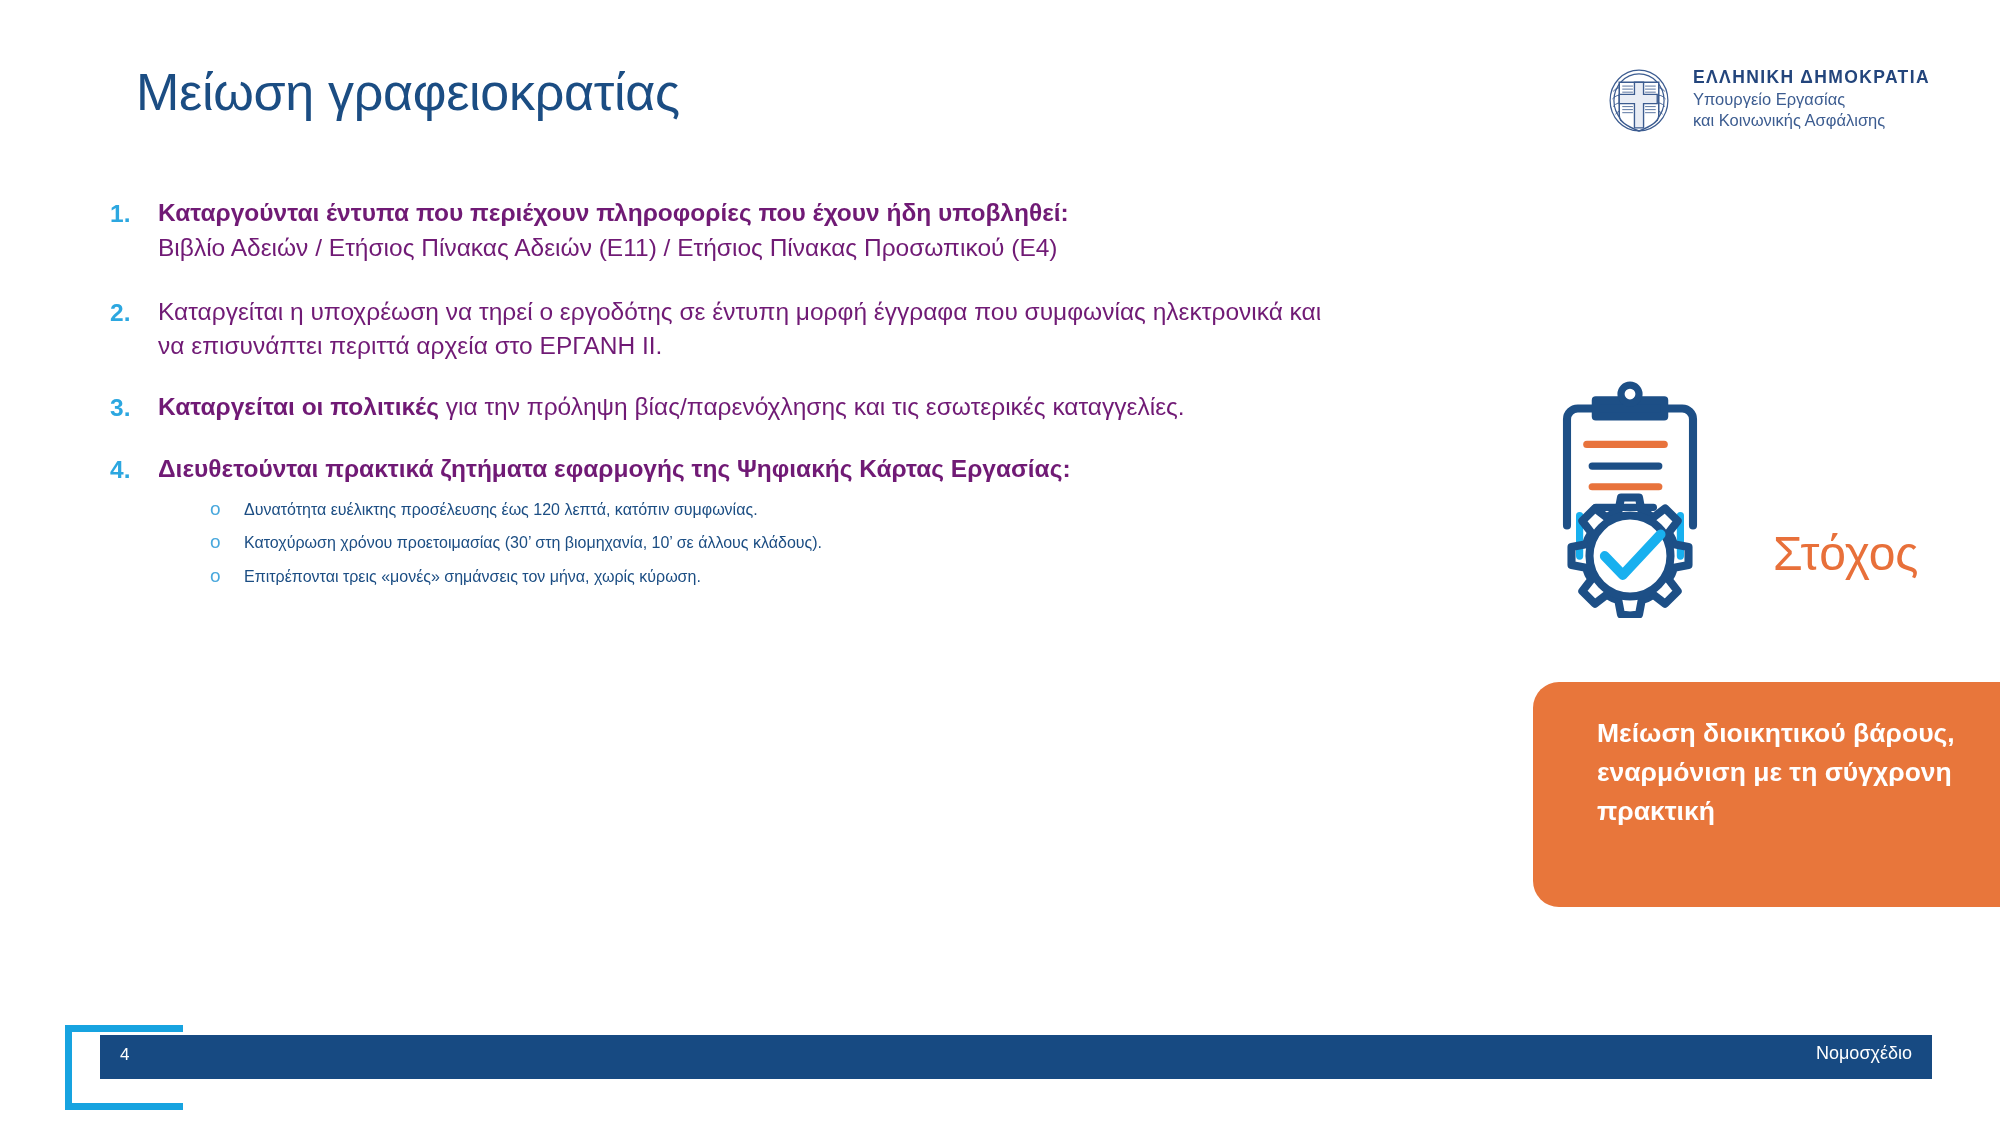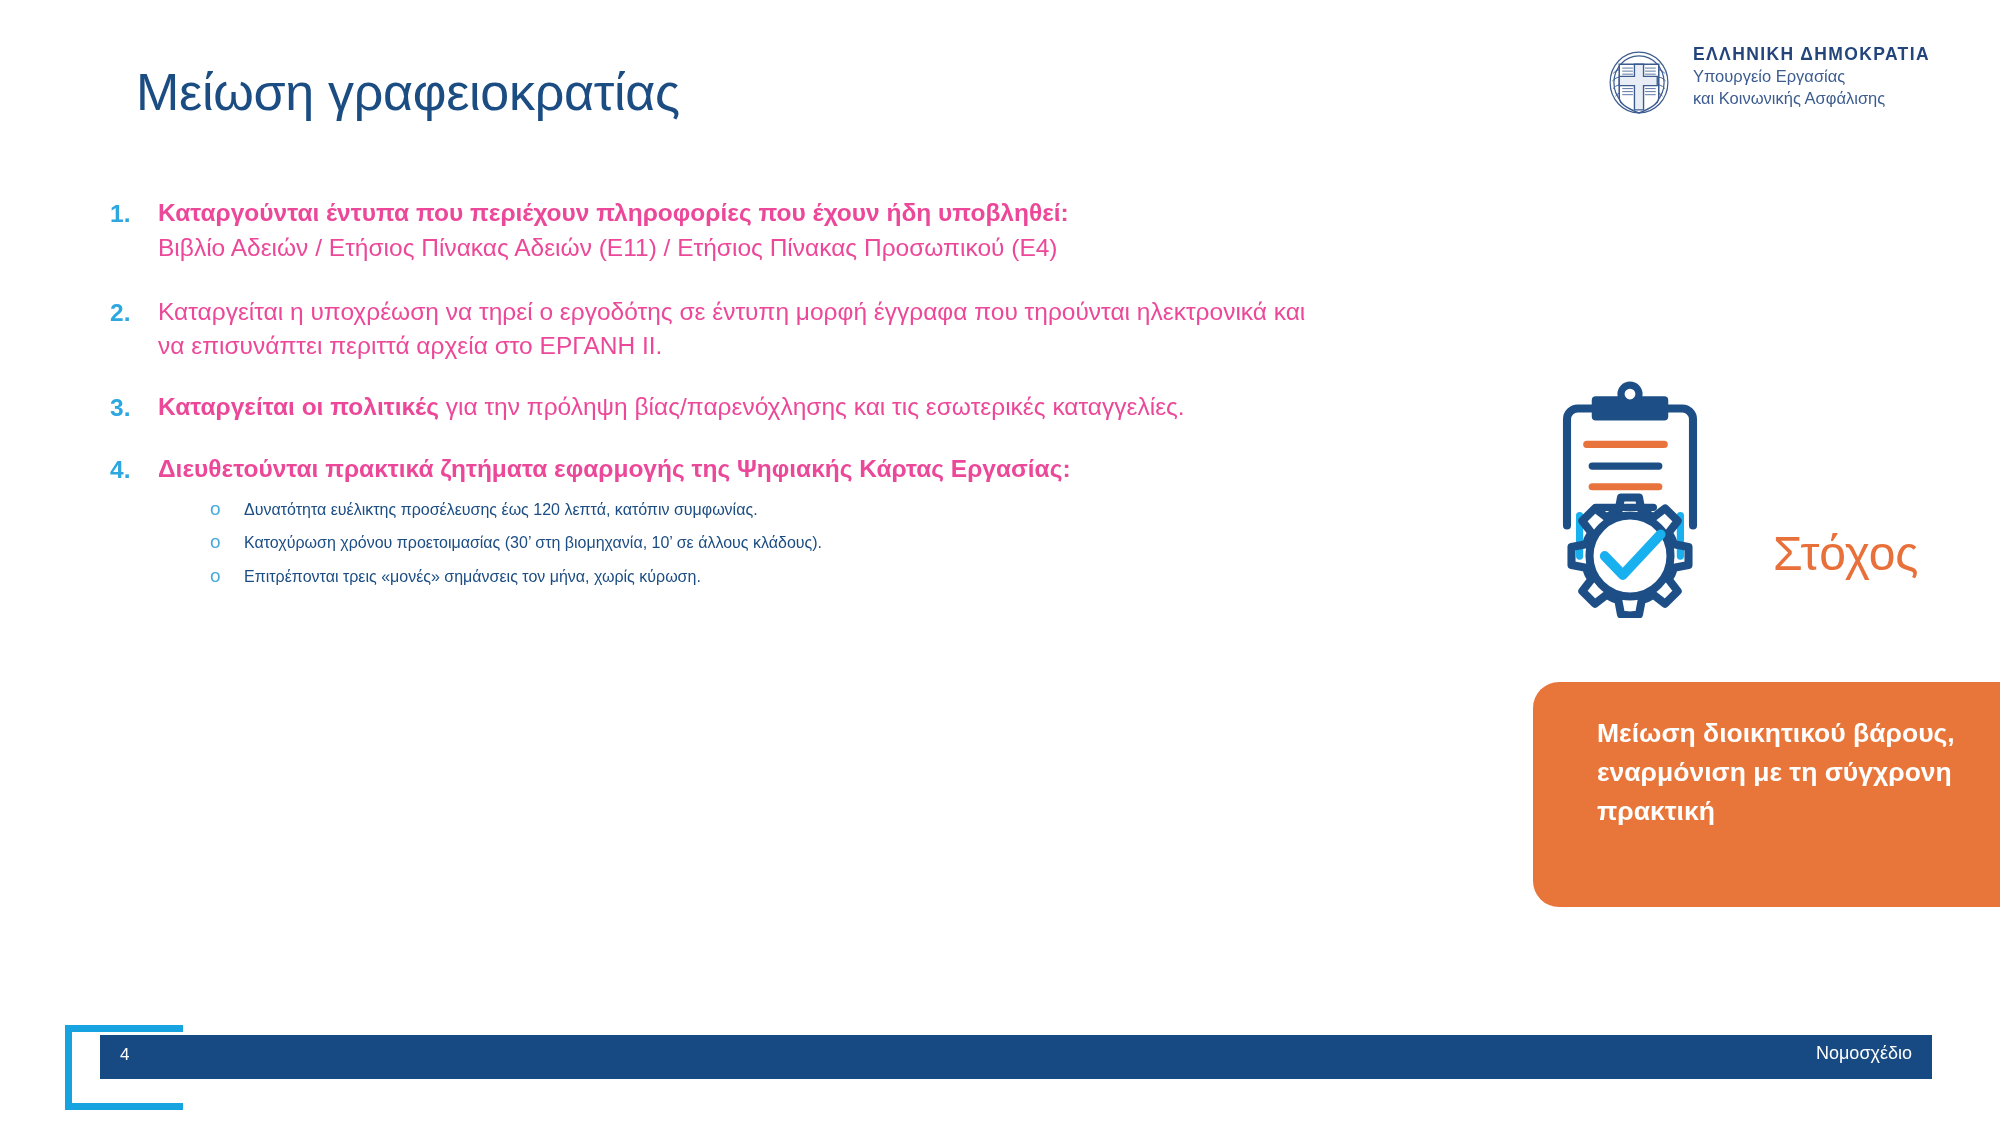--- a/index.html
+++ b/index.html
@@ -14,39 +14,39 @@
 
   
   .title{
     position:absolute;left:136px;top:62px;
     font-size:52px;font-weight:normal;
     color:#1b4d83;letter-spacing:-0.3px;
     white-space:nowrap;
   }
 
   .logo{
-    position:absolute;right:70px;top:41px;
-    display:flex;align-items:flex-start;gap:16px;
+    position:absolute;right:70px;top:59px;
+    display:flex;align-items:center;gap:16px;
   }
   .logo-emblem{width:76px;height:76px;flex:0 0 76px;margin-top:2px;}
   .logo-text{display:flex;flex-direction:column;justify-content:flex-start;padding-top:3px;}
   .logo-l1{font-size:17.5px;font-weight:bold;color:#23457c;letter-spacing:1.4px;line-height:1.25;white-space:nowrap;}
   .logo-l2,.logo-l3{font-size:16.5px;color:#3c5c90;line-height:1.33;white-space:nowrap;font-weight:400;}
 
   
   .content{position:absolute;left:110px;top:196px;width:1330px;}
   .item{display:flex;margin-bottom:29px;}
   .item-num{
     flex:0 0 48px;
     font-size:24.5px;font-weight:bold;color:#2ca7e0;
     line-height:1.42;padding-top:1px;
   }
   .item-body{flex:1 1 auto;}
   .ln{
-    font-size:24.5px;color:#ec4899;line-height:1.42;
+    font-size:24.5px;color:#701a75;line-height:1.42;
   }
   .ln.b{font-weight:bold;}
   .ln b{font-weight:bold;}
   .sub{margin-top:8px;}
   .subitem{display:flex;align-items:baseline;margin-left:52px;margin-bottom:5px;}
   .sub-bullet{
     flex:0 0 34px;font-size:19px;color:#49a8dd;line-height:1.5;
   }
   .sub-text{font-size:16px;color:#1b4d83;line-height:1.5;}
 
@@ -140,21 +140,21 @@
       <div class="item-num">1.</div>
       <div class="item-body">
         <div class="ln b">Καταργούνται έντυπα που περιέχουν πληροφορίες που έχουν ήδη υποβληθεί:</div>
         <div class="ln">Βιβλίο Αδειών / Ετήσιος Πίνακας Αδειών (Ε11) / Ετήσιος Πίνακας Προσωπικού (Ε4)</div>
       </div>
     </div>
 
     <div class="item" style="margin-bottom:26px;">
       <div class="item-num">2.</div>
       <div class="item-body">
-        <div class="ln" style="max-width:1170px;">Καταργείται η υποχρέωση να τηρεί ο εργοδότης σε έντυπη μορφή έγγραφα που τηρούνται ηλεκτρονικά και να επισυνάπτει περιττά αρχεία στο ΕΡΓΑΝΗ ΙΙ.</div>
+        <div class="ln" style="max-width:1170px;">Καταργείται η υποχρέωση να τηρεί ο εργοδότης σε έντυπη μορφή έγγραφα που συμφωνίας ηλεκτρονικά και να επισυνάπτει περιττά αρχεία στο ΕΡΓΑΝΗ ΙΙ.</div>
       </div>
     </div>
 
     <div class="item" style="margin-bottom:26px;">
       <div class="item-num">3.</div>
       <div class="item-body">
         <div class="ln" style="max-width:1215px;"><b>Καταργείται οι πολιτικές</b><span> για την πρόληψη βίας/παρενόχλησης και τις εσωτερικές καταγγελίες.</span></div>
       </div>
     </div>
 

